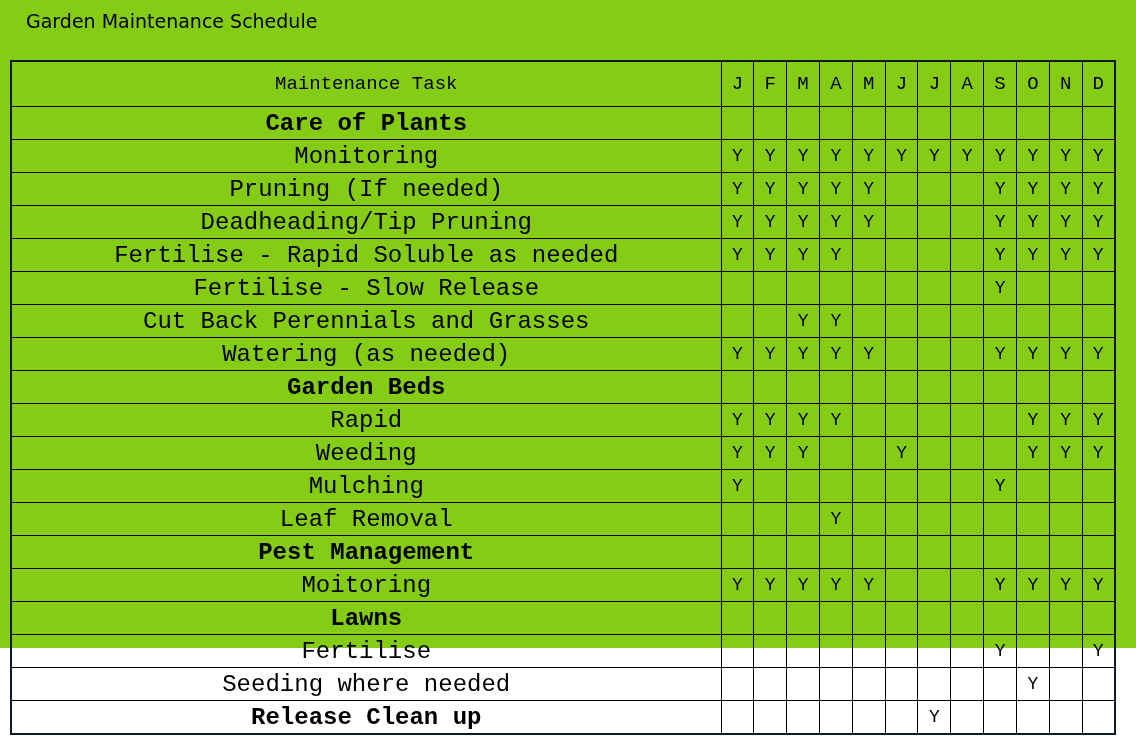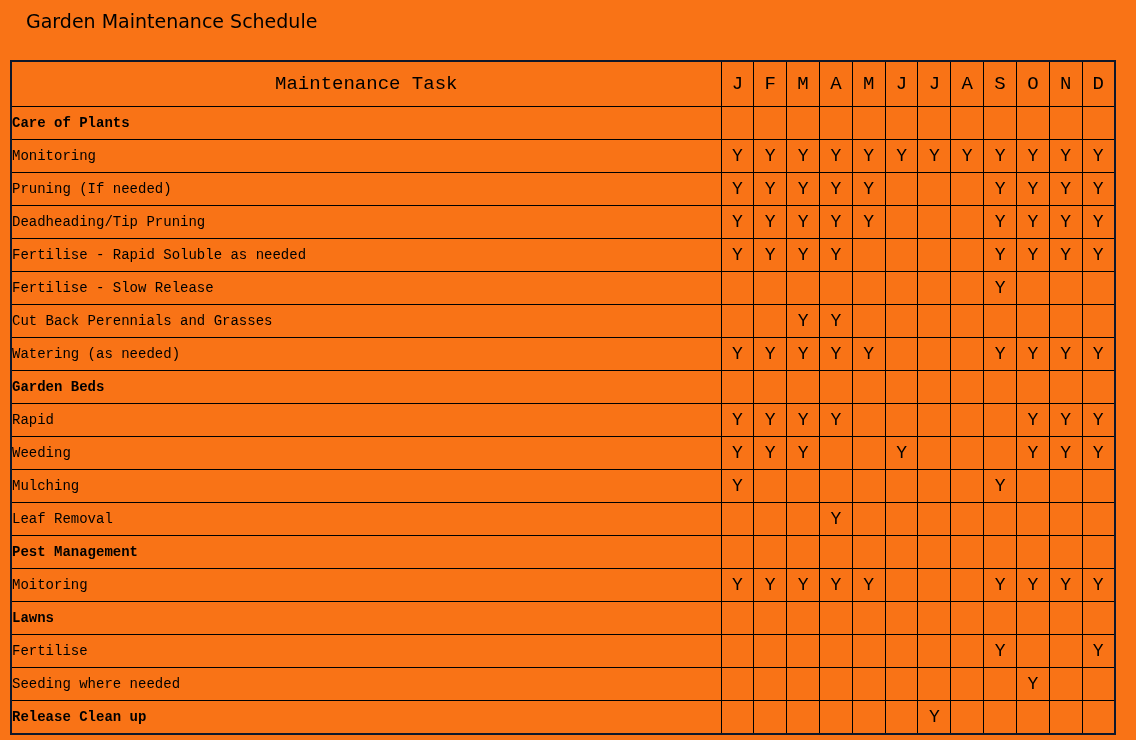--- a/index.html
+++ b/index.html
@@ -11,22 +11,22 @@
   body {
     width: 1136px;
     height: 740px;
     font-family: "DejaVu Sans", "Liberation Sans", sans-serif;
     color: #000000;
     overflow: hidden;
   }
   #page {
     position: relative;
     width: 1136px;
-    height: 740px;
-    background: #f97316;
+    height: 648px;
+    background: #84cc16;
   }
   #doc-title {
     position: absolute;
     left: 26px;
     top: 8px;
     font-size: 19px;
     line-height: 26px;
     font-weight: normal;
     color: #000000;
     white-space: nowrap;
@@ -63,22 +63,22 @@
   }
   th.month-header {
     height: 44px;
     font-size: 19px;
     text-align: center;
     font-weight: normal;
     color: #000000;
   }
   td.task-cell {
     height: 32px;
-    font-size: 14px;
-    text-align: left;
+    font-size: 24px;
+    text-align: center;
     padding-left: 14px;
     white-space: nowrap;
     color: #000000;
   }
   td.task-cell.indent {
   }
   tr.section-row td.task-cell {
     font-weight: bold;
   }
   td.mark-cell {

